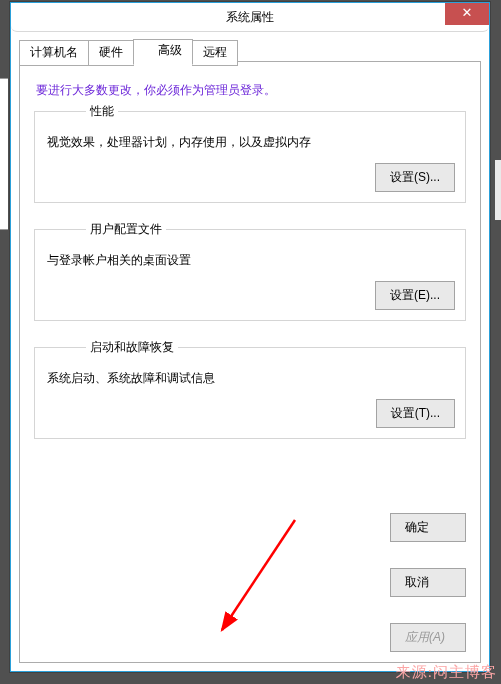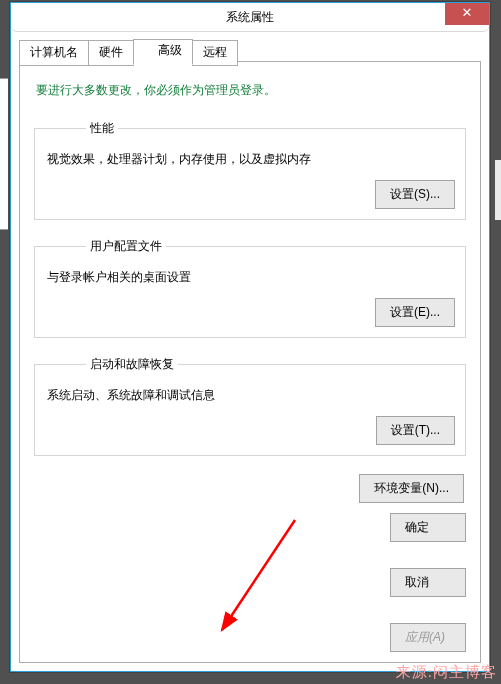--- a/index.html
+++ b/index.html
@@ -89,22 +89,22 @@
   }
   .tab-panel {
     border: 1px solid #acacac;
     background: #fff;
     position: absolute;
     left: 0; right: 0; top: 22px; bottom: 0;
     padding: 14px 14px 10px 14px;
     z-index: 1;
   }
   .intro {
-    margin: 6px 0 21px 2px;
-    color: #15803d;
+    margin: 6px 0 4px 2px;
+    color: #6d28d9;
   }
   fieldset.group {
     border: 1px solid #d5d5d5;
     margin: 0 0 18px 0;
     padding: 8px 10px 10px 10px;
   }
   fieldset.group legend {
     padding: 0 4px;
     color: #000;
     margin-left: 41px;
@@ -203,23 +203,20 @@
       </fieldset>
 
       <fieldset class="group">
         <legend>启动和故障恢复</legend>
         <div class="group-desc">系统启动、系统故障和调试信息</div>
         <div class="btn-row">
           <button class="btn">设置(T)...</button>
         </div>
       </fieldset>
 
-      <div class="env-row">
-        <button class="btn">环境变量(N)...</button>
-      </div>
 
       <div class="dlg-buttons">
         <button class="btn">确定</button>
         <button class="btn">取消</button>
         <button class="btn disabled">应用(A)</button>
       </div>
     </div>
   </div>
 </div>
 

